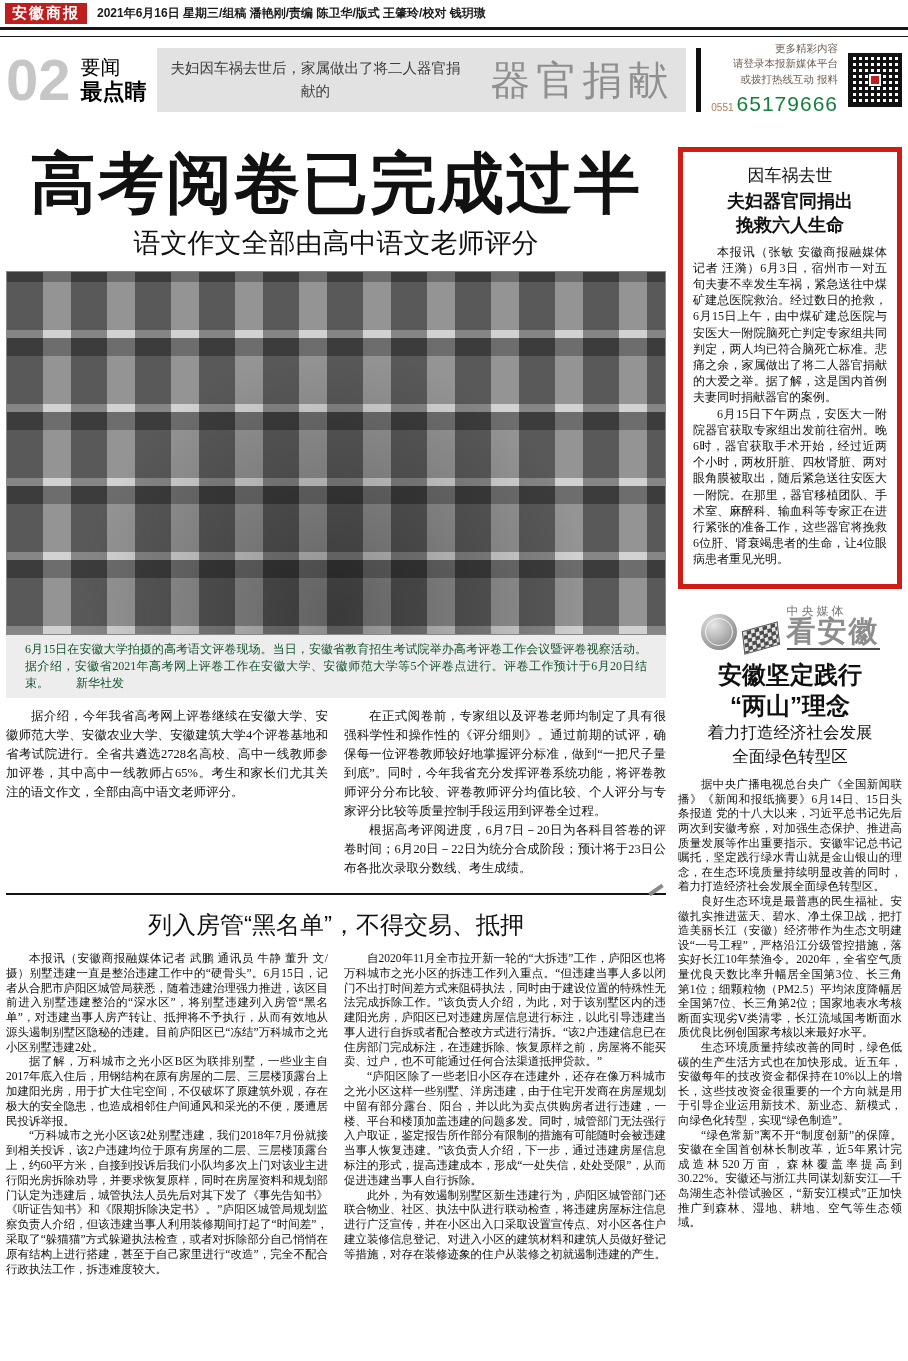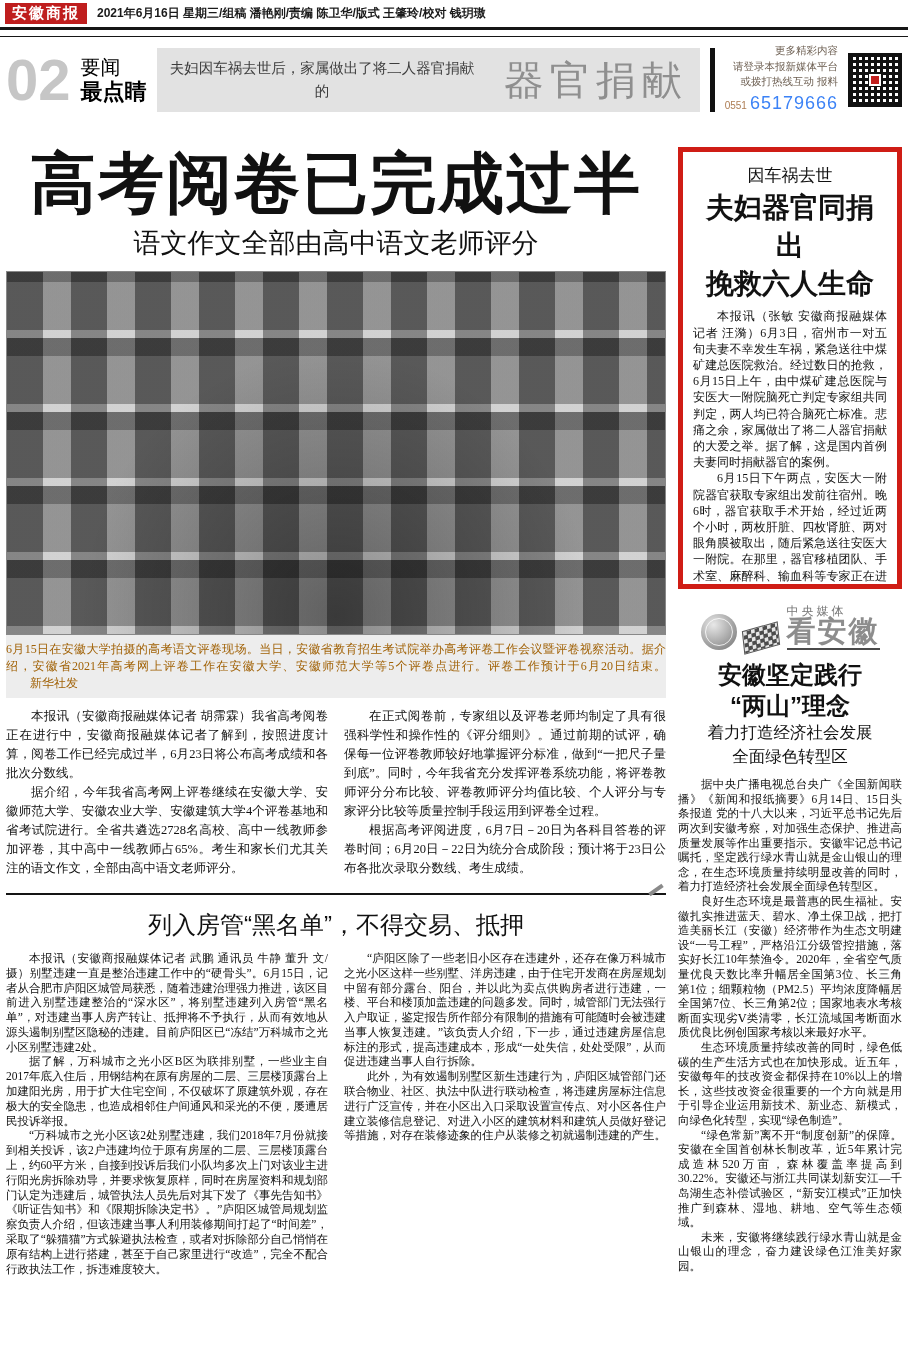--- a/index.html
+++ b/index.html
@@ -20,61 +20,61 @@
   .gray-strip{flex:1;background:#e2e2e2;height:64px;box-sizing:border-box;display:flex;
               align-items:center;justify-content:flex-end;gap:28px;padding:6px 12px;}
   .intro{font-size:14.5px;color:#3d3d3d;text-align:center;line-height:1.6;
          font-family:"Liberation Sans",sans-serif;}
   .topic{font-size:40px;color:#8f8f8f;letter-spacing:6px;white-space:nowrap;
          font-family:"Liberation Sans",sans-serif;}
   .vbar{width:5px;height:64px;background:#111;}
   .contact{font-size:10.5px;color:#6e6053;text-align:right;line-height:1.5;white-space:nowrap;
            font-family:"Liberation Sans",sans-serif;}
   .phone .pfx{font-size:10px;color:#ad7c52;margin-right:3px;}
-  .phone-num{font-size:18px;color:#3b82f6;letter-spacing:1px;}
+  .phone-num{font-size:21px;color:#15803d;letter-spacing:1px;}
   .qr{position:relative;width:54px;height:54px;border:2px solid #111;box-sizing:border-box;
       background-image:repeating-linear-gradient(0deg,#111 0 3px,transparent 3px 6px),
                        repeating-linear-gradient(90deg,#111 0 3px,#fff 3px 6px);}
   .qr::after{content:"";position:absolute;inset:19px;background:#c1201e;border:2px solid #fff;}
   
   .content{display:flex;gap:12px;padding:0 6px;margin-top:32px;}
   .left-col{flex:1;min-width:0;}
   .right-col{width:224px;flex:none;}
   
   .lead-h1{font-family:"Liberation Sans",sans-serif;font-weight:bold;font-size:66px;
            letter-spacing:2px;text-align:center;line-height:1.12;margin:0;}
   .lead-h2{font-family:"Liberation Sans",sans-serif;font-weight:normal;font-size:27px;
            text-align:center;margin:4px 0 10px;}
   .photo{height:364px;border:1px solid #888;box-sizing:border-box;
     background:
       radial-gradient(ellipse at 50% 95%, rgba(0,0,0,.35), transparent 55%),
       repeating-linear-gradient(90deg, rgba(25,25,25,.45) 0 36px, rgba(170,170,170,.25) 36px 64px),
       repeating-linear-gradient(0deg, rgba(235,235,235,.85) 0 8px, rgba(130,130,130,.55) 8px 56px, rgba(45,45,45,.6) 56px 74px),
       #9a9a9a;}
-  .caption{background:#ededed;padding:6px 0;font-size:12px;line-height:17px;color:#a16207;
+  .caption{background:#ededed;padding:6px 19px;font-size:12px;line-height:17px;color:#14532d;
            text-align:justify;}
   .caption .credit{margin-left:24px;white-space:nowrap;}
   .two-col{display:flex;gap:16px;margin-top:9px;}
   .two-col .col{flex:1;min-width:0;}
   .top-article{height:176px;overflow:hidden;}
   .top-article p{margin:0;font-size:12.5px;line-height:19px;text-indent:2em;text-align:justify;}
   .divider{position:relative;border-top:2px solid #141414;margin:10px 0 6px;height:8px;}
   .divider .nib{position:absolute;right:2px;top:-7px;width:16px;height:4px;background:#8a8a8a;
                 transform:rotate(-35deg);}
   .headline2 div{font-family:"Liberation Sans",sans-serif;font-weight:bold;font-size:47px;
                  text-align:center;line-height:1.16;letter-spacing:1px;}
   .subhead2{font-family:"Liberation Sans",sans-serif;font-size:24px;font-weight:normal;
             text-align:center;margin:4px 0 10px;}
   .bottom-article{height:344px;overflow:hidden;}
   .bottom-article p{margin:0;font-size:11.5px;line-height:14.8px;text-indent:2em;text-align:justify;}
   
   .red-box{border:5px solid #cf1d15;background:#fff;padding:8px 10px 10px;box-sizing:border-box;
            height:442px;overflow:hidden;}
   .kicker{font-size:17px;text-align:center;margin:4px 0 2px;font-family:"Liberation Sans",sans-serif;}
-  .organ-headline div{font-size:28px;font-weight:bold;text-align:center;line-height:1.35;
+  .organ-headline div{font-size:18px;font-weight:bold;text-align:center;line-height:1.35;
                       font-family:"Liberation Sans",sans-serif;}
   .organ-body{margin-top:6px;}
   .organ-body p{margin:0;font-size:12px;line-height:16.2px;text-indent:2em;text-align:justify;}
   
   .cm-logo{display:flex;align-items:flex-end;justify-content:center;gap:6px;margin:16px 0 10px;}
   .globe{width:36px;height:36px;border-radius:50%;
          background:radial-gradient(circle at 35% 30%,#e8e8e8,#6f6f6f);
          background-blend-mode:normal;position:relative;flex:none;}
   .globe::after{content:"";position:absolute;inset:4px;border-radius:50%;
                 border:1px solid rgba(255,255,255,.8);}
@@ -133,41 +133,41 @@
     <section class="left-col">
       <h1 class="lead-h1">高考阅卷已完成过半</h1>
       <h2 class="lead-h2">语文作文全部由高中语文老师评分</h2>
       <div class="photo"></div>
       <div class="caption">
         <span>6月15日在安徽大学拍摄的高考语文评卷现场。当日，安徽省教育招生考试院举办高考评卷工作会议暨评卷视察活动。据介绍，安徽省2021年高考网上评卷工作在安徽大学、安徽师范大学等5个评卷点进行。评卷工作预计于6月20日结束。</span>
         <span class="credit">新华社发</span>
       </div>
       <div class="two-col top-article">
         <div class="col">
-          <p>本报讯（安徽商报融媒体记者 胡霈霖）我省高考阅卷正在进行中，安徽商报融媒体记者了解到，按照进度计算，阅卷工作已经完成过半，6月23日将公布高考成绩和各批次分数线。</p>
           <p>据介绍，今年我省高考网上评卷继续在安徽大学、安徽师范大学、安徽农业大学、安徽建筑大学4个评卷基地和省考试院进行。全省共遴选2728名高校、高中一线教师参加评卷，其中高中一线教师占65%。考生和家长们尤其关注的语文作文，全部由高中语文老师评分。</p>
         </div>
         <div class="col">
           <p>在正式阅卷前，专家组以及评卷老师均制定了具有很强科学性和操作性的《评分细则》。通过前期的试评，确保每一位评卷教师较好地掌握评分标准，做到“一把尺子量到底”。同时，今年我省充分发挥评卷系统功能，将评卷教师评分分布比较、评卷教师评分均值比较、个人评分与专家评分比较等质量控制手段运用到评卷全过程。</p>
           <p>根据高考评阅进度，6月7日－20日为各科目答卷的评卷时间；6月20日－22日为统分合成阶段；预计将于23日公布各批次录取分数线、考生成绩。</p>
         </div>
       </div>
 
       <div class="divider">
           <span class="nib"></span>
         </div>
 
       <h2 class="subhead2">列入房管“黑名单”，不得交易、抵押</h2>
       <div class="two-col bottom-article">
         <div class="col">
           <p>本报讯（安徽商报融媒体记者 武鹏 通讯员 牛静 董升 文/摄）别墅违建一直是整治违建工作中的“硬骨头”。6月15日，记者从合肥市庐阳区城管局获悉，随着违建治理强力推进，该区目前进入别墅违建整治的“深水区”，将别墅违建列入房管“黑名单”，对违建当事人房产转让、抵押将不予执行，从而有效地从源头遏制别墅区隐秘的违建。目前庐阳区已“冻结”万科城市之光小区别墅违建2处。</p>
           <p>据了解，万科城市之光小区B区为联排别墅，一些业主自2017年底入住后，用钢结构在原有房屋的二层、三层楼顶露台上加建阳光房，用于扩大住宅空间，不仅破坏了原建筑外观，存在极大的安全隐患，也造成相邻住户间通风和采光的不便，屡遭居民投诉举报。</p>
           <p>“万科城市之光小区该2处别墅违建，我们2018年7月份就接到相关投诉，该2户违建均位于原有房屋的二层、三层楼顶露台上，约60平方米，自接到投诉后我们小队均多次上门对该业主进行阳光房拆除劝导，并要求恢复原样，同时在房屋资料和规划部门认定为违建后，城管执法人员先后对其下发了《事先告知书》《听证告知书》和《限期拆除决定书》。”庐阳区城管局规划监察负责人介绍，但该违建当事人利用装修期间打起了“时间差”，采取了“躲猫猫”方式躲避执法检查，或者对拆除部分自己悄悄在原有结构上进行搭建，甚至于自己家里进行“改造”，完全不配合行政执法工作，拆违难度较大。</p>
         </div>
         <div class="col">
+          <p>自2020年11月全市拉开新一轮的“大拆违”工作，庐阳区也将万科城市之光小区的拆违工作列入重点。“但违建当事人多以闭门不出打时间差方式来阻碍执法，同时由于建设位置的特殊性无法完成拆除工作。”该负责人介绍，为此，对于该别墅区内的违建阳光房，庐阳区已对违建房屋信息进行标注，以此引导违建当事人进行自拆或者配合整改方式进行清拆。“该2户违建信息已在住房部门完成标注，在违建拆除、恢复原样之前，房屋将不能买卖、过户，也不可能通过任何合法渠道抵押贷款。”</p>
           <p>“庐阳区除了一些老旧小区存在违建外，还存在像万科城市之光小区这样一些别墅、洋房违建，由于住宅开发商在房屋规划中留有部分露台、阳台，并以此为卖点供购房者进行违建，一楼、平台和楼顶加盖违建的问题多发。同时，城管部门无法强行入户取证，鉴定报告所作部分有限制的措施有可能随时会被违建当事人恢复违建。”该负责人介绍，下一步，通过违建房屋信息标注的形式，提高违建成本，形成“一处失信，处处受限”，从而促进违建当事人自行拆除。</p>
           <p>此外，为有效遏制别墅区新生违建行为，庐阳区城管部门还联合物业、社区、执法中队进行联动检查，将违建房屋标注信息进行广泛宣传，并在小区出入口采取设置宣传点、对小区各住户建立装修信息登记、对进入小区的建筑材料和建筑人员做好登记等措施，对存在装修迹象的住户从装修之初就遏制违建的产生。</p>
         </div>
       </div>
     </section>
 
     <aside class="right-col">
 
       <div class="red-box">
         <div class="kicker">因车祸去世</div>
@@ -196,18 +196,17 @@
       </div>
       <div class="green-subhead">
         <div>着力打造经济社会发展</div>
         <div>全面绿色转型区</div>
       </div>
       <div class="green-body">
         <p>据中央广播电视总台央广《全国新闻联播》《新闻和报纸摘要》6月14日、15日头条报道 党的十八大以来，习近平总书记先后两次到安徽考察，对加强生态保护、推进高质量发展等作出重要指示。安徽牢记总书记嘱托，坚定践行绿水青山就是金山银山的理念，在生态环境质量持续明显改善的同时，着力打造经济社会发展全面绿色转型区。</p>
         <p>良好生态环境是最普惠的民生福祉。安徽扎实推进蓝天、碧水、净土保卫战，把打造美丽长江（安徽）经济带作为生态文明建设“一号工程”，严格沿江分级管控措施，落实好长江10年禁渔令。2020年，全省空气质量优良天数比率升幅居全国第3位、长三角第1位；细颗粒物（PM2.5）平均浓度降幅居全国第7位、长三角第2位；国家地表水考核断面实现劣Ⅴ类清零，长江流域国考断面水质优良比例创国家考核以来最好水平。</p>
         <p>生态环境质量持续改善的同时，绿色低碳的生产生活方式也在加快形成。近五年，安徽每年的技改资金都保持在10%以上的增长，这些技改资金很重要的一个方向就是用于引导企业运用新技术、新业态、新模式，向绿色化转型，实现“绿色制造”。</p>
         <p>“绿色常新”离不开“制度创新”的保障。安徽在全国首创林长制改革，近5年累计完成造林520万亩，森林覆盖率提高到30.22%。安徽还与浙江共同谋划新安江—千岛湖生态补偿试验区，“新安江模式”正加快推广到森林、湿地、耕地、空气等生态领域。</p>
-        <p>未来，安徽将继续践行绿水青山就是金山银山的理念，奋力建设绿色江淮美好家园。</p>
       </div>
 
     </aside>
   </main>
 </div>
 
 </body></html>

